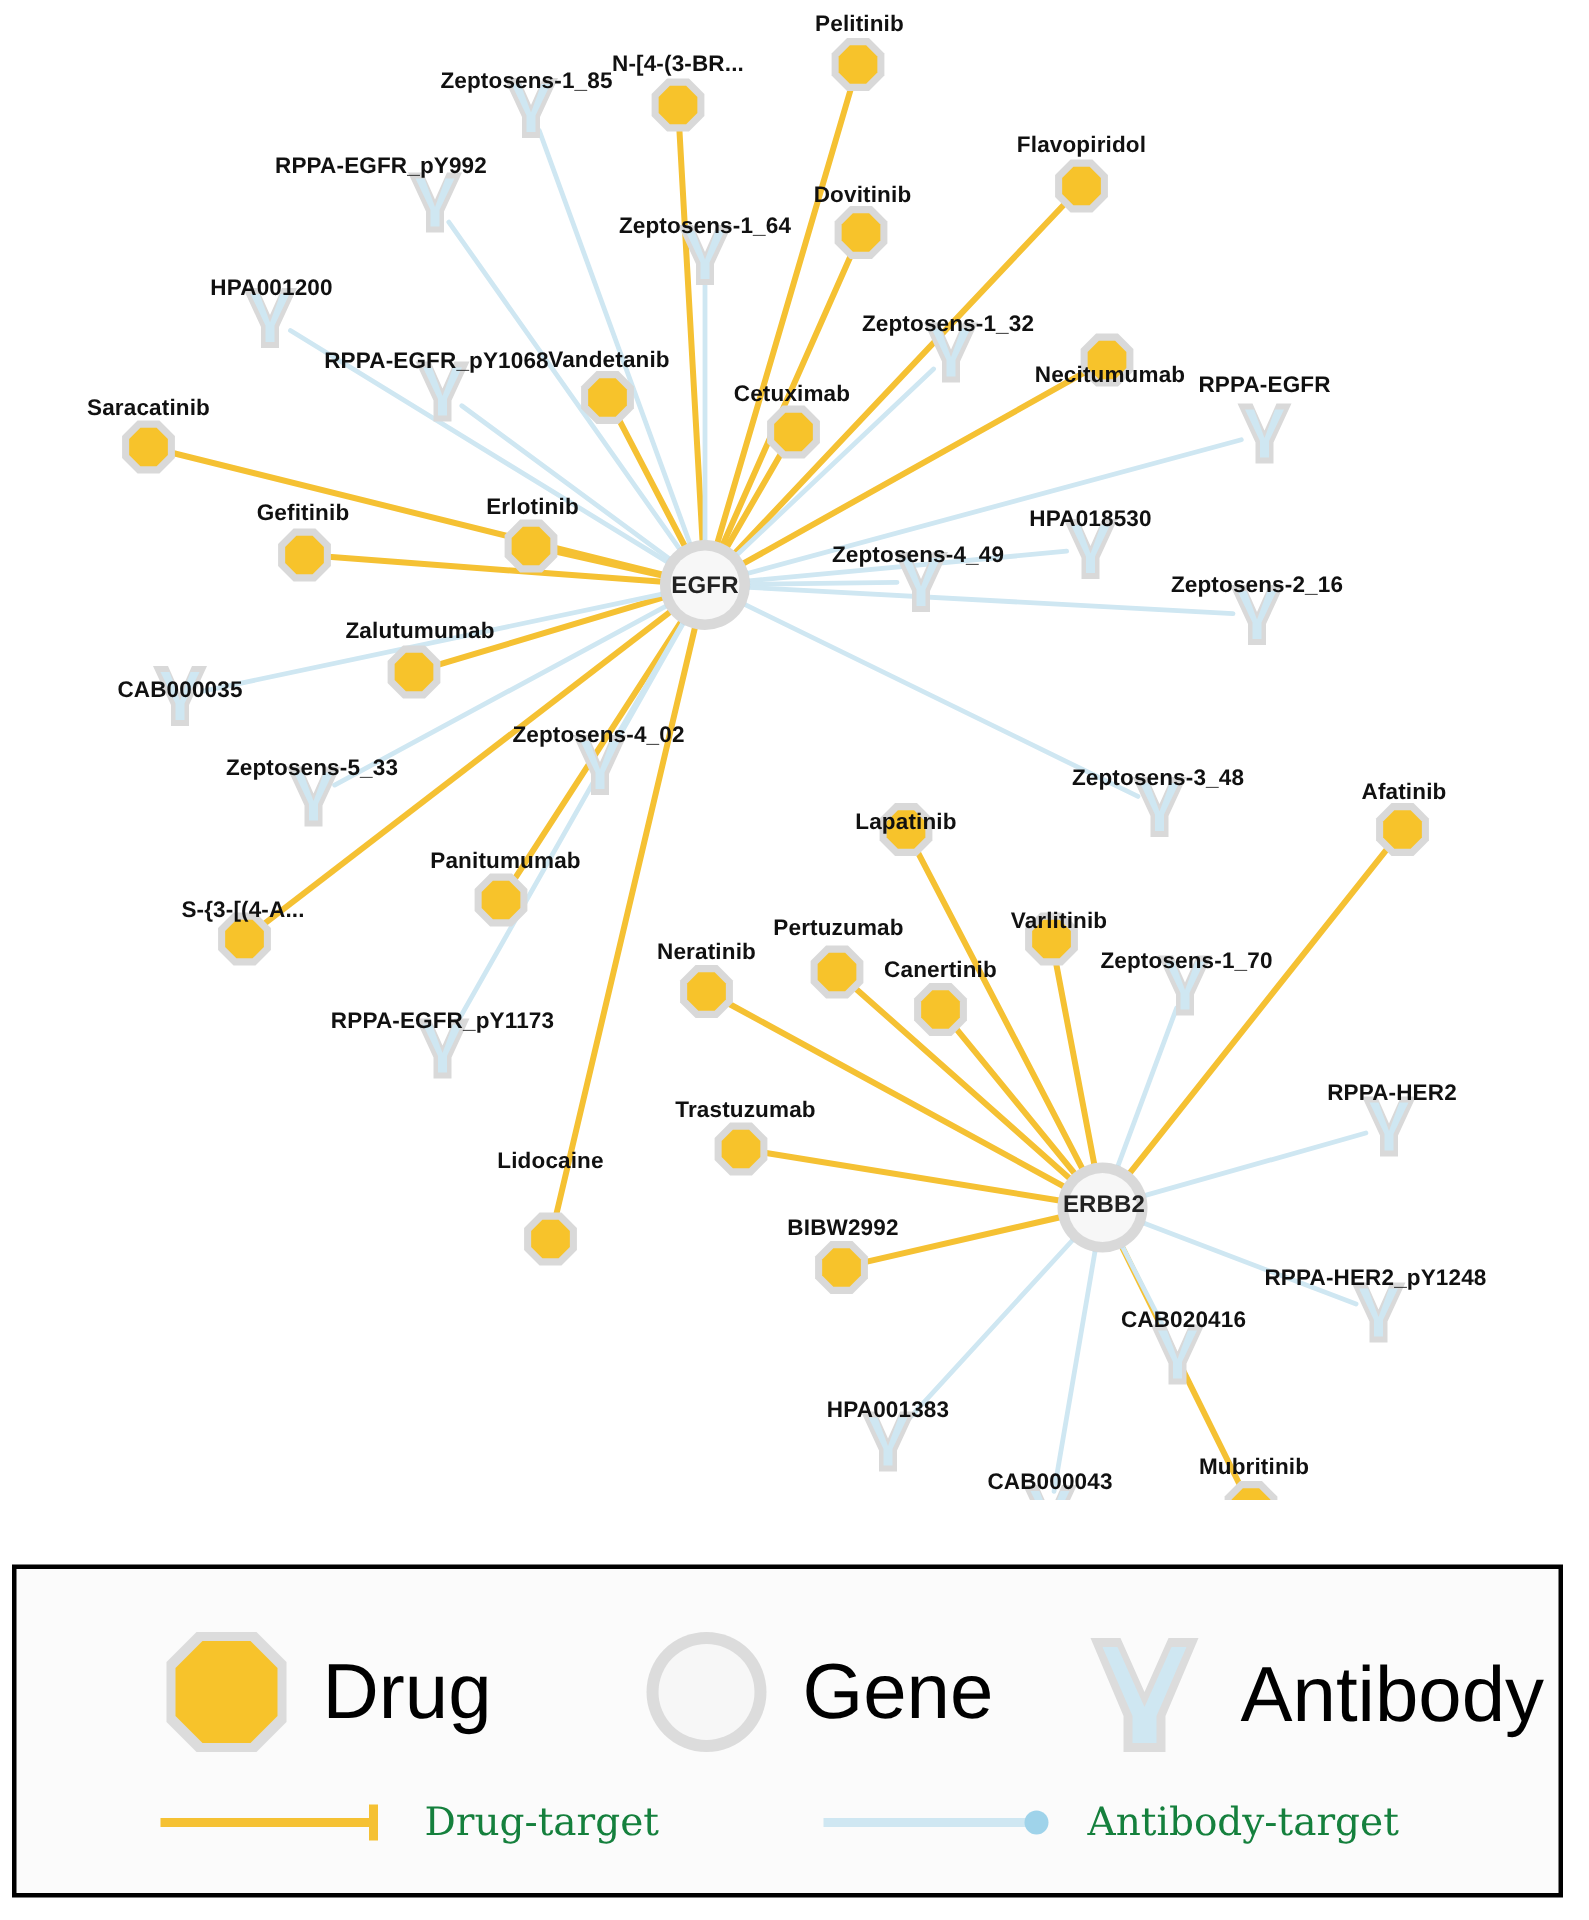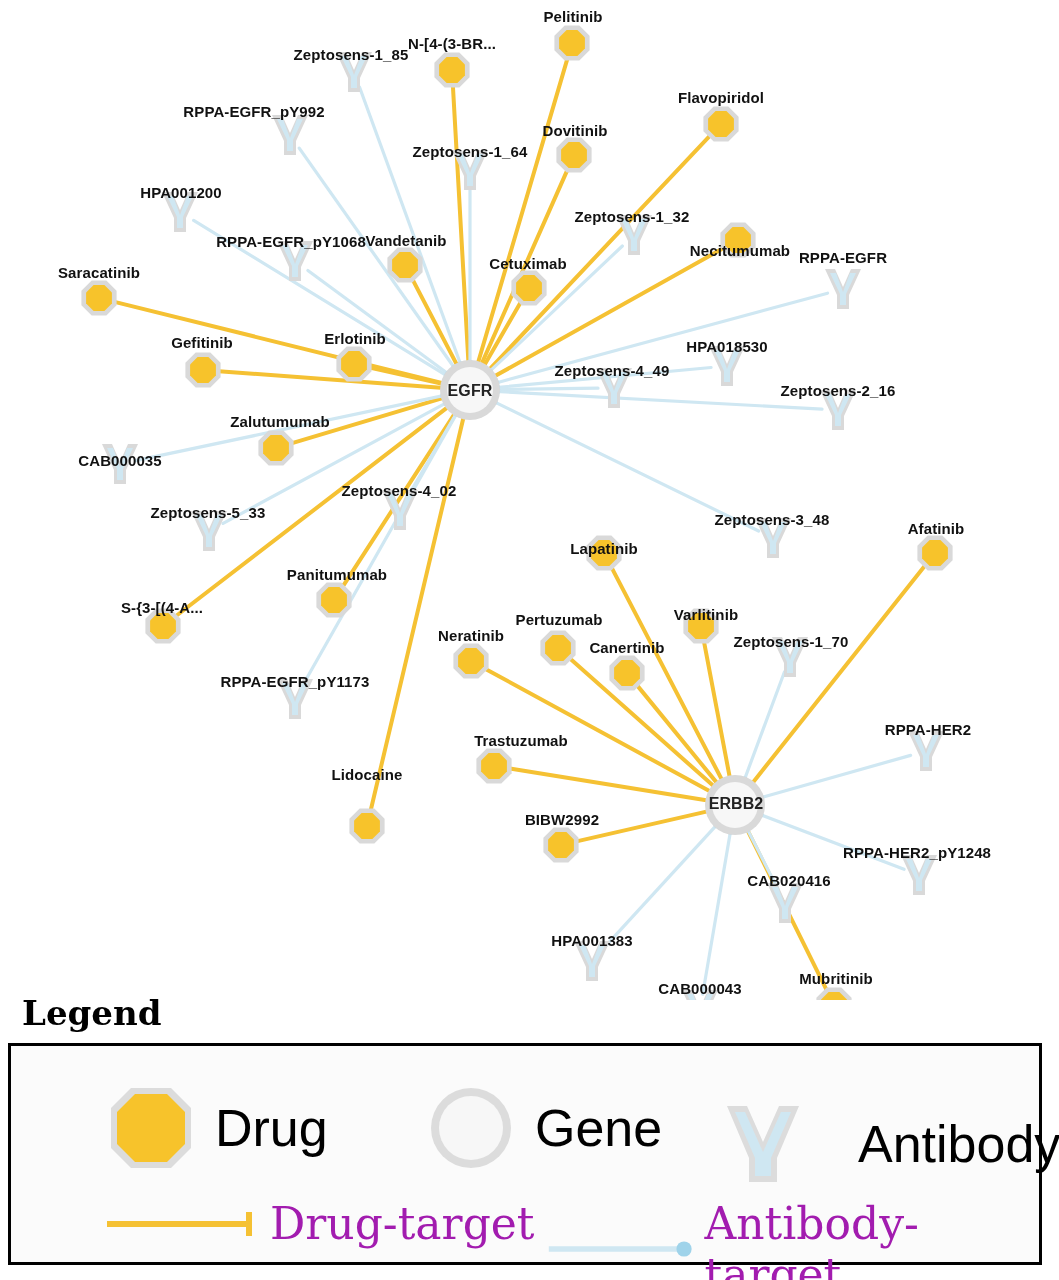--- a/index.html
+++ b/index.html
@@ -79,23 +79,23 @@
   }
   .legend-row2 {
     position: absolute;
     top: 152px;
     left: 0;
     width: 100%;
     height: 60px;
   }
   .legend-edge-text {
     font-family: "DejaVu Serif", serif;
-    font-size: 44px;
-    color: #a21caf;
-    margin-left: 9px;
+    font-size: 26px;
+    color: #15803d;
+    margin-left: 22px;
   }
 </style>
 </head>
 <body>
 
 <div id="stage">
 
   <svg id="network" viewBox="0 0 1059 1000">
     <g id="edges-layer">
         <line x1="567.4877339167829" y1="58.3505522634936" x2="477.33243238522783" y2="365.05535257182294" stroke="#f5c133" stroke-width="4" stroke-linecap="round"></line>
@@ -296,21 +296,21 @@
       <div class="node-label" style="left: 355px; top: 338px;">Erlotinib</div>
       <div class="node-label" style="left: 280px; top: 421px;">Zalutumumab</div>
       <div class="node-label" style="left: 936px; top: 528px;">Afatinib</div>
       <div class="node-label" style="left: 604px; top: 548px;">Lapatinib</div>
       <div class="node-label" style="left: 337px; top: 574px;">Panitumumab</div>
       <div class="node-label" style="left: 706px; top: 600px; margin-top: 14px;">Varlitinib</div>
       <div class="node-label" style="left: 162px; top: 607px;">S-{3-[(4-A...</div>
       <div class="node-label" style="left: 559px; top: 619px;">Pertuzumab</div>
       <div class="node-label" style="left: 471px; top: 635px;">Neratinib</div>
       <div class="node-label" style="left: 627px; top: 647px;">Canertinib</div>
-      <div class="node-label" style="left: 497px; top: 740px; margin-left: 24px;">Trastuzumab</div>
+      <div class="node-label" style="left: 497px; top: 740px;">Trastuzumab</div>
       <div class="node-label" style="left: 367px; top: 774px;">Lidocaine</div>
       <div class="node-label" style="left: 562px; top: 819px;">BIBW2992</div>
       <div class="node-label" style="left: 836px; top: 978px;">Mubritinib</div>
       <div class="node-label" style="left: 351px; top: 54px;">Zeptosens-1_85</div>
       <div class="node-label" style="left: 254px; top: 111px;">RPPA-EGFR_pY992</div>
       <div class="node-label" style="left: 470px; top: 151px;">Zeptosens-1_64</div>
       <div class="node-label" style="left: 181px; top: 192px;">HPA001200</div>
       <div class="node-label" style="left: 632px; top: 216px;">Zeptosens-1_32</div>
       <div class="node-label" style="left: 291px; top: 241px;">RPPA-EGFR_pY1068</div>
       <div class="node-label" style="left: 843px; top: 257px;">RPPA-EGFR</div>
@@ -325,42 +325,41 @@
       <div class="node-label" style="left: 295px; top: 681px;">RPPA-EGFR_pY1173</div>
       <div class="node-label" style="left: 928px; top: 729px;">RPPA-HER2</div>
       <div class="node-label" style="left: 917px; top: 852px;">RPPA-HER2_pY1248</div>
       <div class="node-label" style="left: 789px; top: 880px;">CAB020416</div>
       <div class="node-label" style="left: 592px; top: 940px;">HPA001383</div>
       <div class="node-label" style="left: 700px; top: 988px;">CAB000043</div>
       <div class="node-label gene-label" style="left: 470px; top: 391px;">EGFR</div>
       <div class="node-label gene-label" style="left: 736px; top: 804px;">ERBB2</div>
     </div>
 
-  <div id="legend-title">Legend</div>
 
   <div id="legend-box">
     <div class="legend-row1">
 
       <div class="legend-item" style="left:92px; top:4px;">
         <svg width="96" height="96" viewBox="0 0 96 96">
           <polygon points="28,8 68,8 88,28 88,68 68,88 28,88 8,68 8,28" fill="#dcdcdc"></polygon>
           <polygon points="32,14 64,14 82,32 82,64 64,82 32,82 14,64 14,32" fill="#f7c32b"></polygon>
         </svg>
         <span class="legend-text">Drug</span>
       </div>
 
       <div class="legend-item" style="left:412px; top:4px;">
         <svg width="96" height="96" viewBox="0 0 96 96">
           <circle cx="48" cy="48" r="40" fill="#dcdcdc"></circle>
           <circle cx="48" cy="48" r="32" fill="#f7f7f7"></circle>
         </svg>
         <span class="legend-text">Gene</span>
       </div>
 
-      <div class="legend-item" style="left:704px; top:20px;gap:31px;">
+      <div class="legend-item" style="left:704px; top:6px;">
         <svg width="96" height="96" viewBox="0 0 96 96">
           <path d="M12 10 L32 10 L48 46 L64 10 L84 10 L62 62 L62 86 L34 86 L34 62 Z" fill="#dcdcdc"></path>
           <path d="M20 16 L30 16 L48 56 L66 16 L76 16 L56 62 L56 80 L40 80 L40 62 Z" fill="#cfe7f2"></path>
         </svg>
         <span class="legend-text">Antibody</span>
       </div>
     </div>
 
     <div class="legend-row2">
       <div class="legend-item" style="left:92px; top:0px;">

